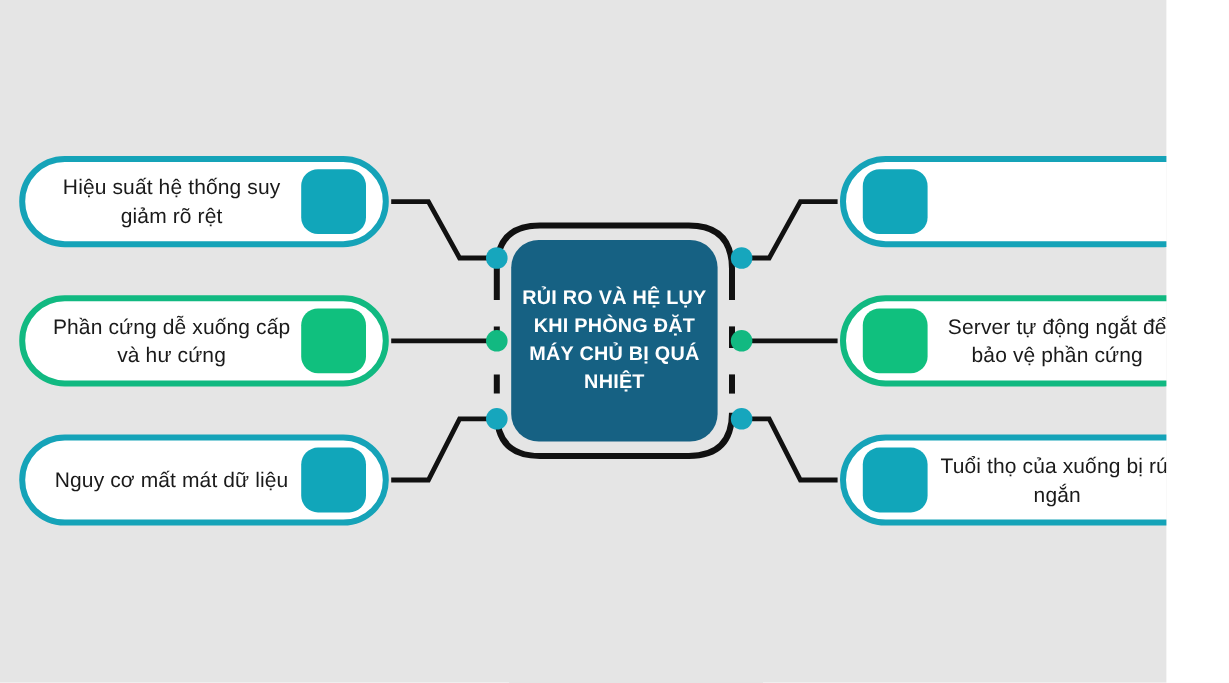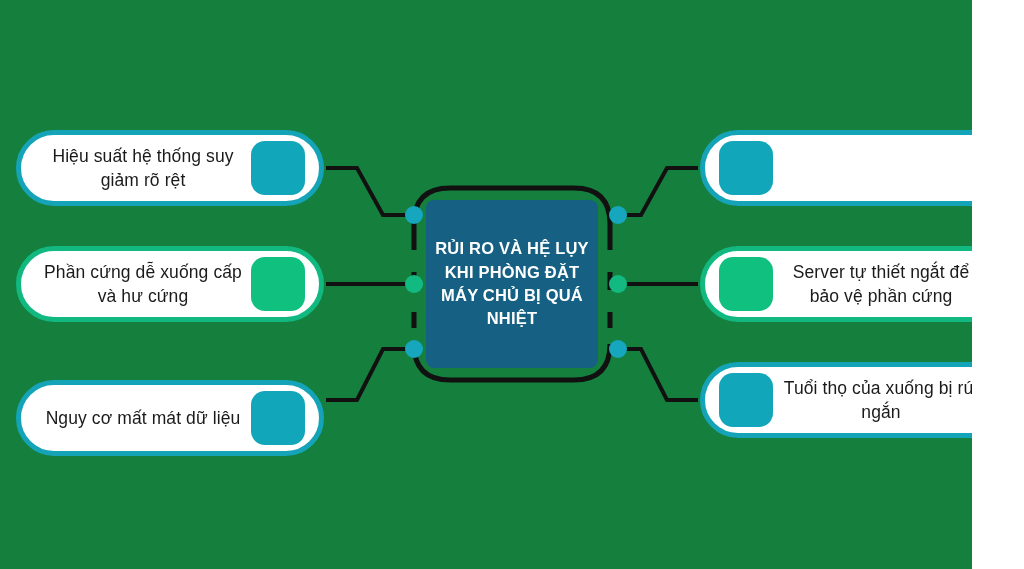--- a/index.html
+++ b/index.html
@@ -7,21 +7,21 @@
     padding: 0;
     background: #ffffff;
   }
   body {
     font-family: "Liberation Sans", sans-serif;
   }
   #stage {
     position: relative;
     width: 972px;
     height: 569px;
-    background: #15803d;
+    background: #e5e5e5;
     overflow: hidden;
   }
   #wires {
     position: absolute;
     left: 0;
     top: 0;
     width: 1024px;
     height: 569px;
     pointer-events: none;
   }
@@ -86,21 +86,21 @@
     top: 0;
     width: 216px;
     height: 212px;
   }
   #center-box {
     position: absolute;
     left: 22px;
     top: 22px;
     width: 172px;
     height: 168px;
-    border-radius: 8px;
+    border-radius: 23px;
     background: #166183;
     display: flex;
     align-items: center;
     justify-content: center;
     box-sizing: border-box;
     padding: 16px 8px;
   }
   #center-title {
     color: #ffffff;
     font-weight: bold;
@@ -150,37 +150,37 @@
     </div>
   </div>
 
   <div class="card left green" style="left:16px; top:246px;">
     <div class="card-inner">
       <div class="card-text">Phần cứng dễ xuống cấp và hư cứng</div>
       <div class="card-icon green"></div>
     </div>
   </div>
 
-  <div class="card left" style="left:16px; top:380px;">
+  <div class="card left" style="left:16px; top:362px;">
     <div class="card-inner">
       <div class="card-text">Nguy cơ mất mát dữ liệu</div>
       <div class="card-icon"></div>
     </div>
   </div>
 
   <div class="card right" style="left:700px; top:130px;">
     <div class="card-inner">
       <div class="card-icon"></div>
     </div>
   </div>
 
   <div class="card right green" style="left:700px; top:246px;">
     <div class="card-inner">
       <div class="card-icon green"></div>
-      <div class="card-text">Server tự thiết ngắt để bảo vệ phần cứng</div>
+      <div class="card-text">Server tự động ngắt để bảo vệ phần cứng</div>
     </div>
   </div>
 
   <div class="card right" style="left:700px; top:362px;">
     <div class="card-inner">
       <div class="card-icon"></div>
       <div class="card-text">Tuổi thọ của xuống bị rút ngắn</div>
     </div>
   </div>
 

